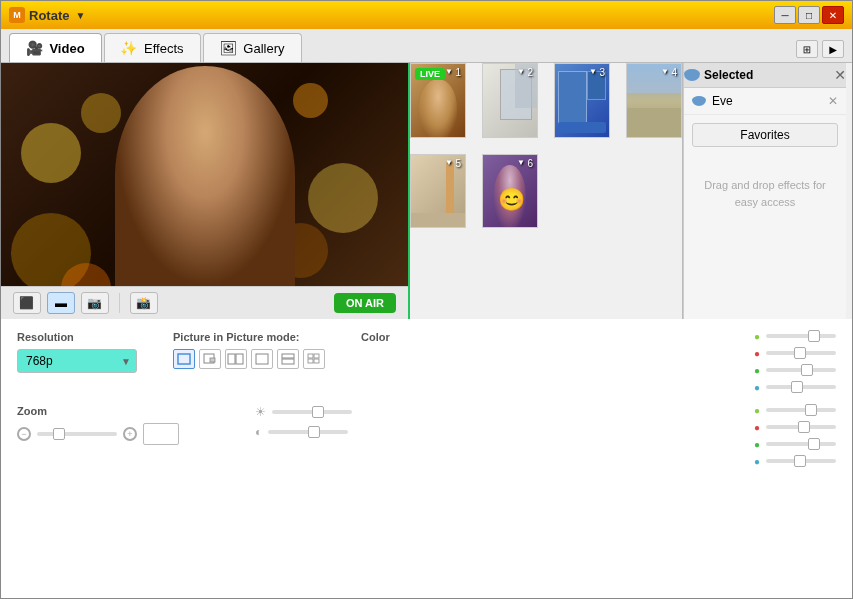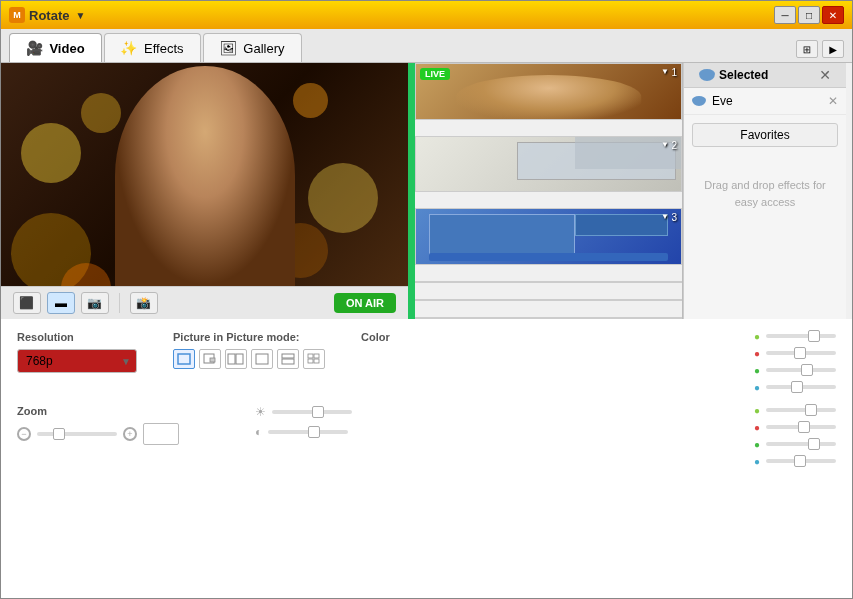--- a/index.html
+++ b/index.html
@@ -174,24 +174,24 @@
       border-radius: 4px;
       padding: 4px 12px;
       font-size: 11px;
       font-weight: bold;
       cursor: pointer;
     }
     
     .grid-section {
       flex: 0 0 275px;
       display: grid;
-      grid-template-columns: 1fr;
+      grid-template-columns: 1fr 1fr 1fr 1fr;
       grid-template-rows: repeat(3, 1fr);
       gap: 16px;
-      border-left: 7px solid #22c55e;
+      border-left: 2px solid #22c55e;
       border-right: 1px solid #bbb;
     }
     .grid-cell {
       position: relative;
       overflow: hidden;
       border: 1px solid #ccc;
     }
     .grid-badge {
       position: absolute;
       top: 4px; left: 4px;
@@ -227,21 +227,21 @@
     .selected-panel {
       flex: 0 0 163px;
       background: #f5f5f5;
       border-left: 1px solid #ccc;
       display: flex;
       flex-direction: column;
     }
     .selected-header {
       background: #e0e0e0;
       border-bottom: 1px solid #ccc;
-      padding: 4px 15px;
+      padding: 4px 0;
       display: flex;
       align-items: center;
       gap: 4px;
     }
     .selected-eye {
       width: 16px; height: 12px;
       background: #6699cc;
       border-radius: 50% 50% 50% 50% / 40% 40% 60% 60%;
       position: relative;
     }
@@ -326,21 +326,21 @@
     }
     .settings-label {
       font-size: 11px;
       color: #555;
       font-weight: 600;
     }
     .settings-select {
       padding: 4px 24px 4px 8px;
       border: 1px solid #bbb;
       border-radius: 3px;
-      background: #b91c1c;
+      background: #5eead4;
       font-size: 12px;
       appearance: none;
       width: 120px;
       cursor: pointer;
     }
     .select-wrapper {
       position: relative;
       display: inline-block;
     }
     .select-arrow {

